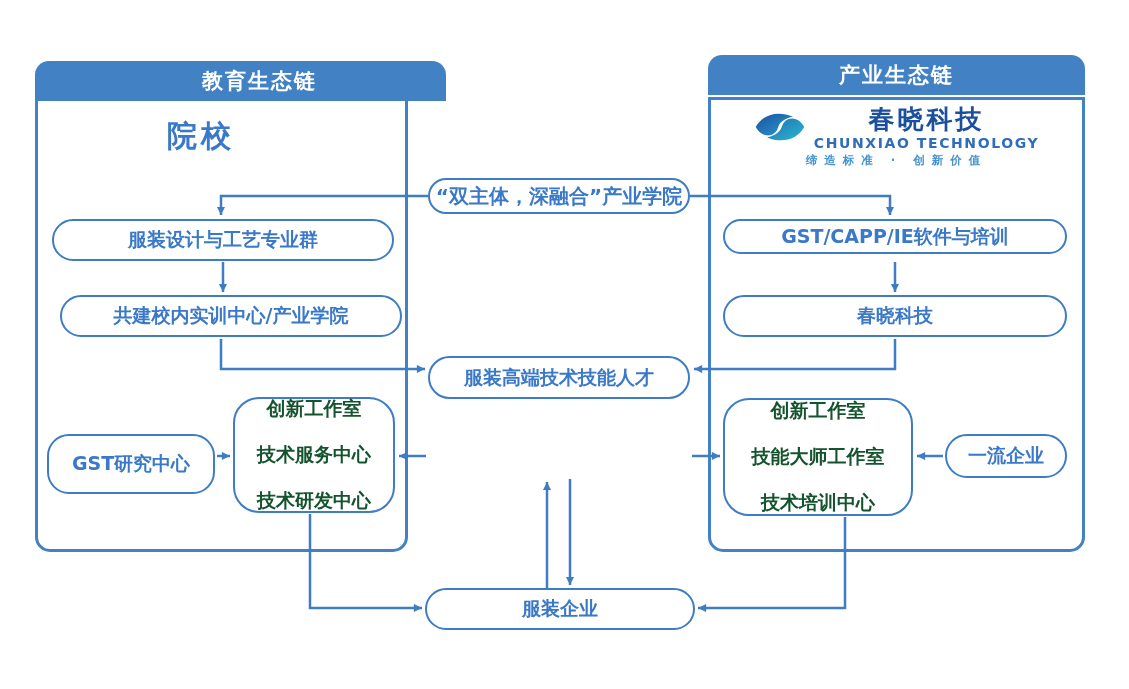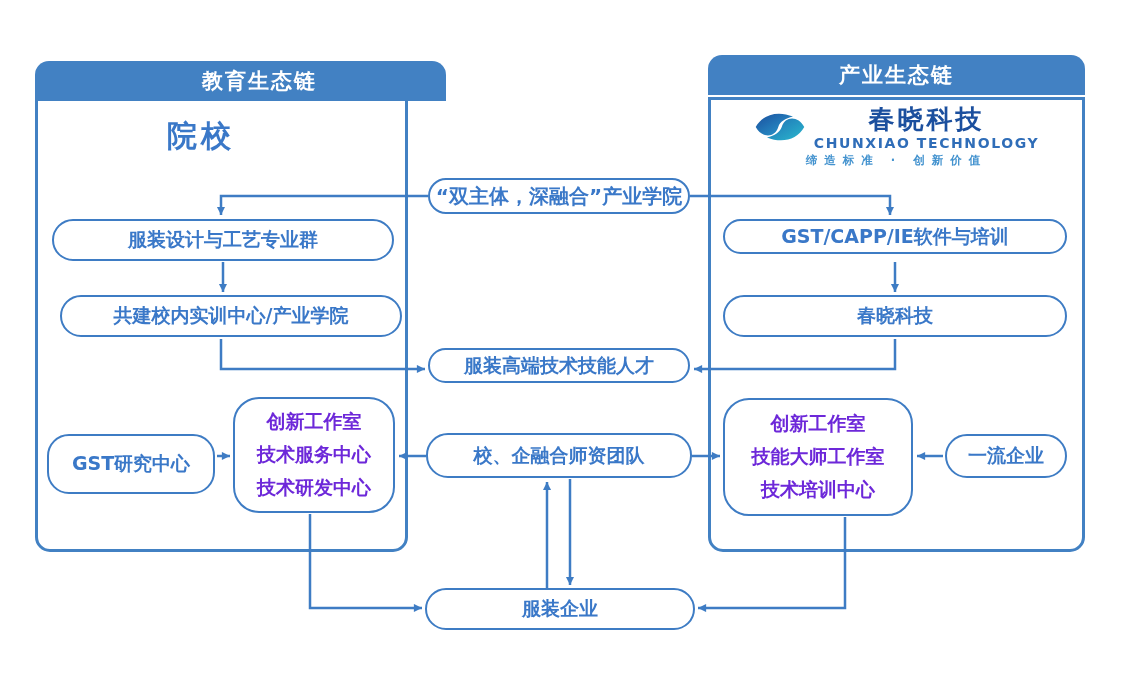--- a/index.html
+++ b/index.html
@@ -11,22 +11,22 @@
     color:#fff;font-size:21px;font-weight:bold;text-align:center;line-height:40px;letter-spacing:2px;}
   .panel-body{position:absolute;border:3px solid #4281c3;border-radius:0 0 15px 15px;background:transparent;}
 
   
   .pill{position:absolute;background:#fff;border:2.5px solid #3e7cc4;display:flex;
     align-items:center;justify-content:center;color:#3a78c8;font-weight:bold;font-size:19px;
     box-sizing:border-box;white-space:nowrap;}
   .round22{border-radius:22px;}
   .round18{border-radius:18px;}
   .multibox{position:absolute;background:#fff;border:2.5px solid #3e7cc4;border-radius:26px;
-    display:flex;flex-direction:column;align-items:center;justify-content:center;gap:7px;
-    color:#6d28d9;font-weight:bold;font-size:19px;box-sizing:border-box;}
+    display:flex;flex-direction:column;align-items:center;justify-content:center;gap:20px;
+    color:#14532d;font-weight:bold;font-size:19px;box-sizing:border-box;}
 
   .panel-title{position:absolute;text-align:center;color:#3a78c8;font-weight:bold;font-size:30px;letter-spacing:4px;}
 
   
   .logo-wrap{position:absolute;left:708px;top:106px;width:377px;display:flex;flex-direction:column;align-items:center;}
   .logo-row{display:flex;align-items:center;gap:8px;}
   .logo-texts{display:flex;flex-direction:column;align-items:center;}
   .logo-name{color:#1b4f9e;font-size:26px;font-weight:bold;letter-spacing:3px;line-height:1.05;}
   .logo-sub{color:#2f6db8;font-size:14px;font-weight:bold;letter-spacing:1.6px;margin-top:2px;}
   .logo-slogan{color:#4493cf;font-size:11.5px;font-weight:bold;letter-spacing:7px;margin-top:2px;}
@@ -116,19 +116,18 @@
   <div class="multibox node" style="left:723px;top:398px;width:190px;height:118px;">
     <span>创新工作室</span>
     <span>技能大师工作室</span>
     <span>技术培训中心</span>
   </div>
 
   <div class="pill round22 node" style="left:945px;top:434px;width:122px;height:44px;">一流企业</div>
 
   <div class="pill round18 node" style="left:428px;top:178px;width:262px;height:36px;font-size:20px;">“双主体，深融合”产业学院</div>
 
-  <div class="pill round22 node" style="left:428px;top:348px;width:262px;height:35px;">服装高端技术技能人才</div>
+  <div class="pill round22 node" style="left:428px;top:356px;width:262px;height:43px;">服装高端技术技能人才</div>
 
-  <div class="pill round22 node" style="left:426px;top:433px;width:266px;height:45px;">校、企融合师资团队</div>
 
   <div class="pill round22 node" style="left:425px;top:588px;width:270px;height:42px;">服装企业</div>
 
 </div>
 
 </body></html>

